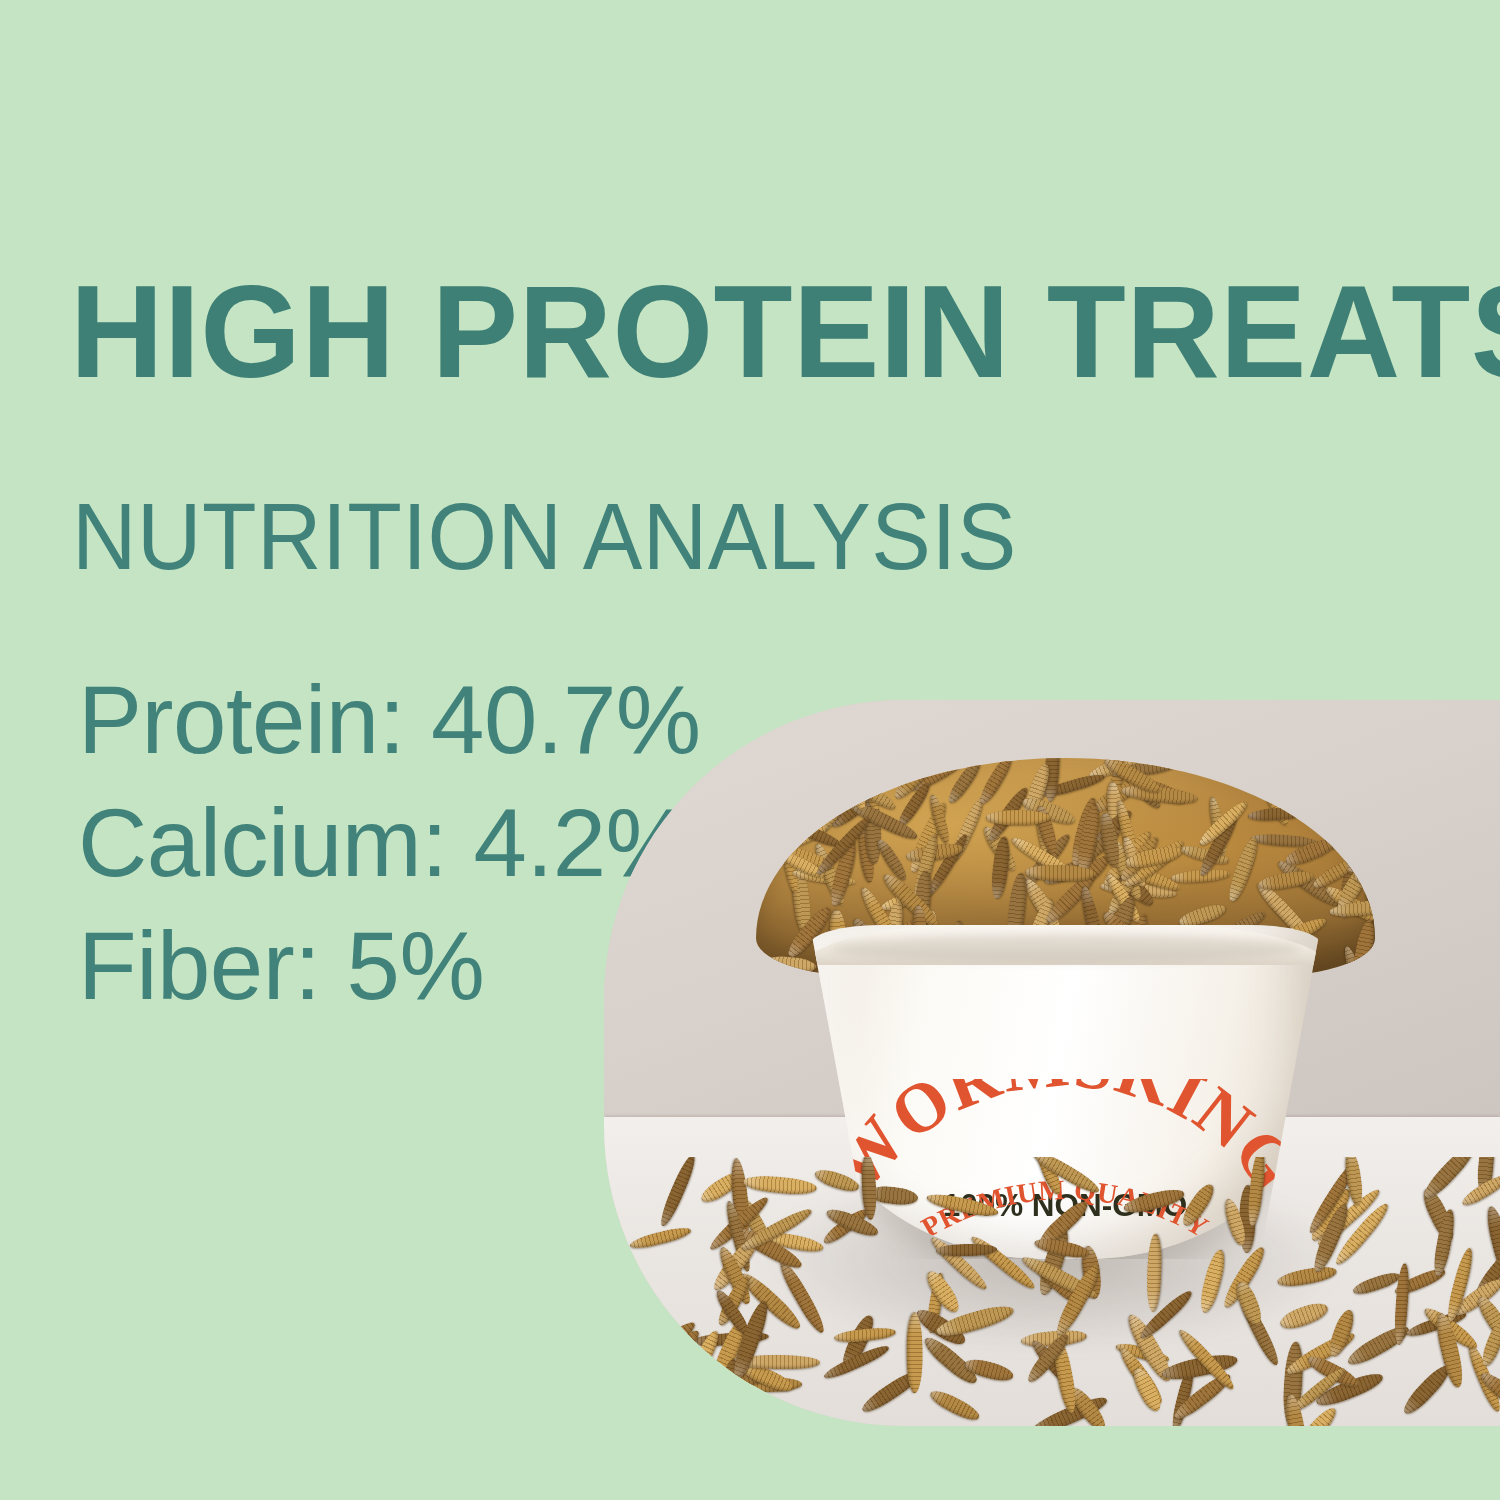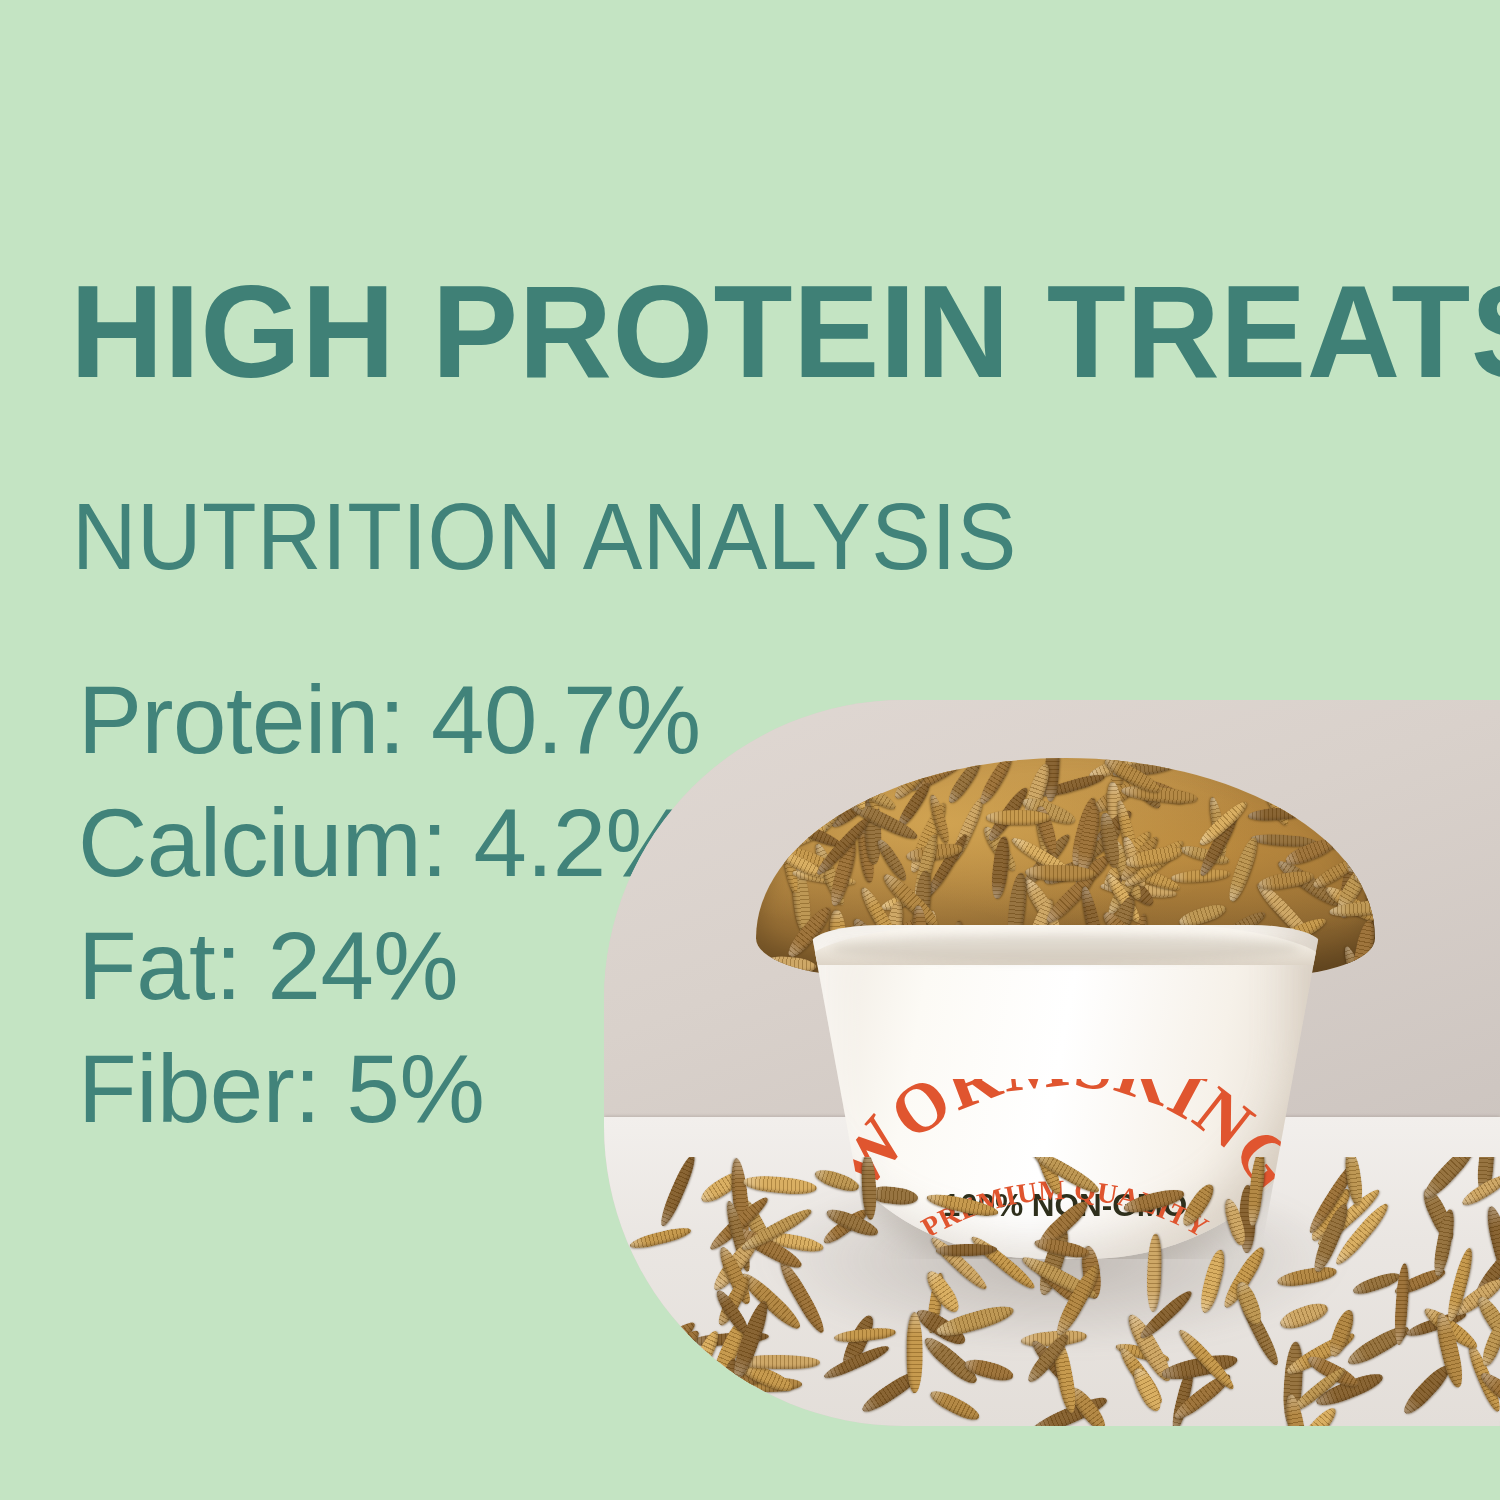--- a/index.html
+++ b/index.html
@@ -188,21 +188,20 @@
 
 <div class="canvas">
 
   <h1 class="headline">HIGH PROTEIN TREATS</h1>
 
   <h2 class="subhead">NUTRITION ANALYSIS</h2>
 
   <div class="nutrition">
     <div class="nut-line">Protein: 40.7%</div>
     <div class="nut-line">Calcium: 4.2%</div>
-    <div class="nut-line">Fat: 24%</div>
     <div class="nut-line">Fiber: 5%</div>
   </div>
 
   <div class="photo">
     <div class="ph-wall"></div>
     <div class="ph-horizon"></div>
     <div class="ph-table"></div>
     <div class="ph-shadow"></div>
 
     <div class="pile">

